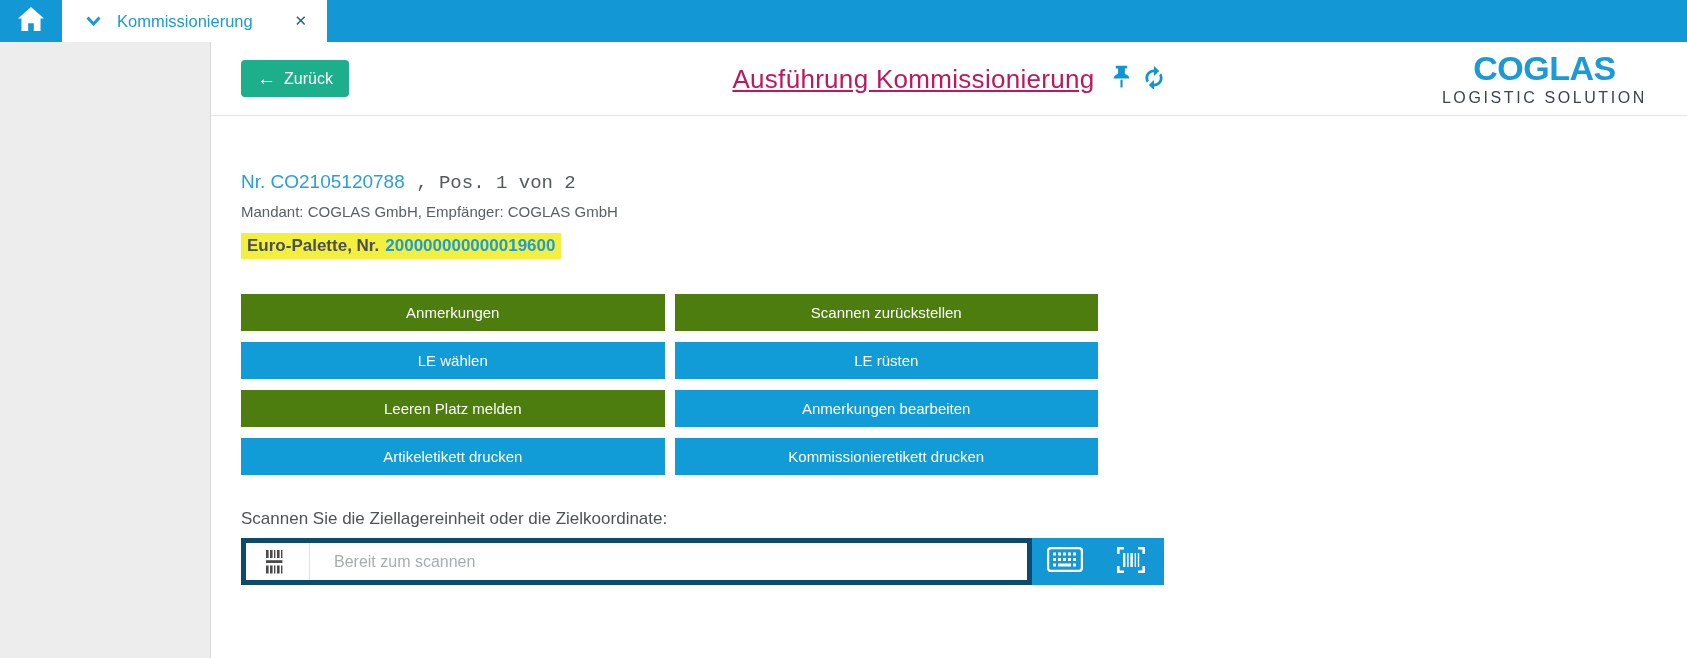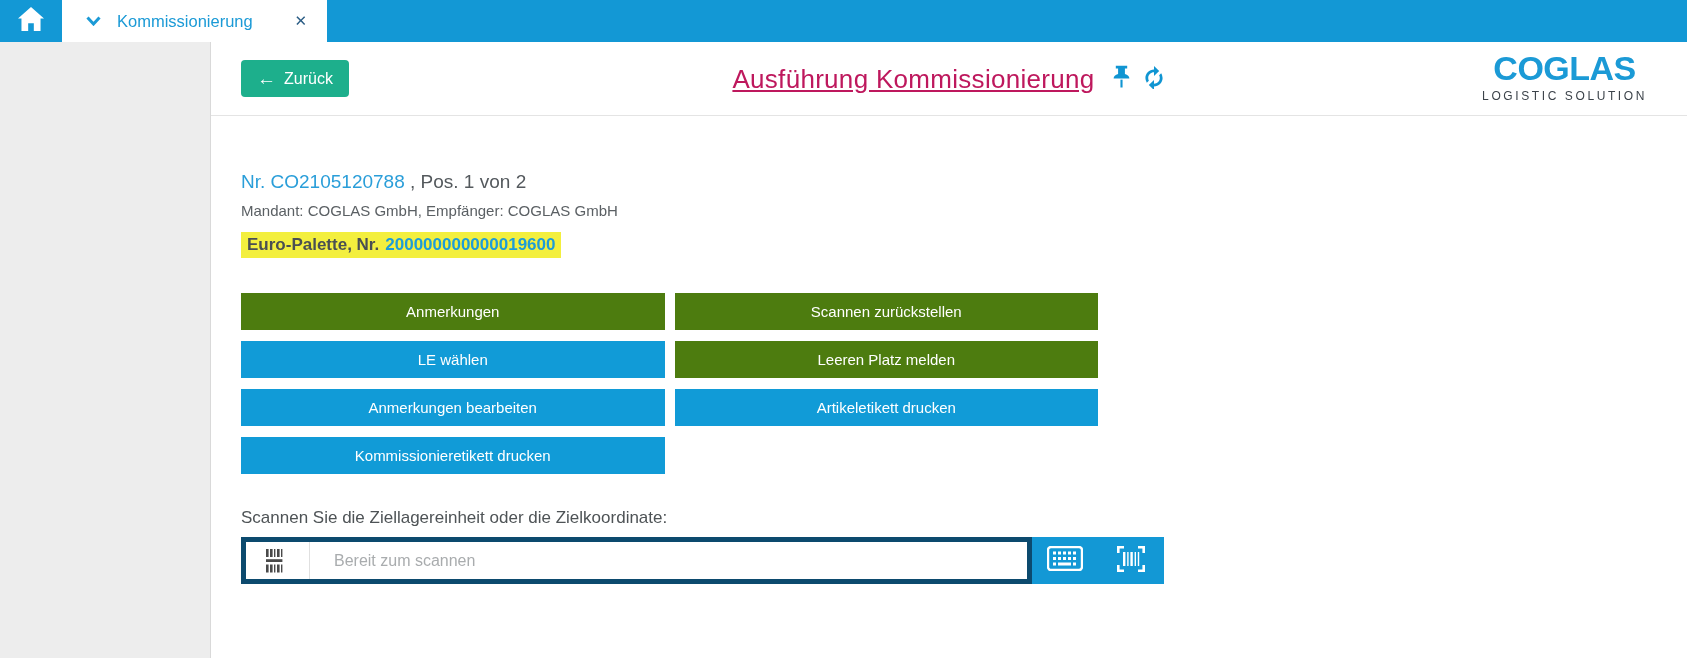--- a/index.html
+++ b/index.html
@@ -23,26 +23,26 @@
 
   .header { position:relative; height:74px; border-bottom:1px solid #e4e4e4; }
   .back-btn { position:absolute; left:30px; top:18px; height:37px; background:#1daf8c; color:#fff; border:none; border-radius:4px; padding:0 16px; font-size:16px; display:flex; align-items:center; gap:8px; cursor:pointer; font-family:inherit; }
   .back-arrow { font-size:19px; line-height:1; }
   .title-wrap { position:absolute; left:0; right:0; top:0; height:74px; display:flex; align-items:center; justify-content:center; gap:16px; pointer-events:none; }
   .page-title { font-size:26px; font-weight:300; color:#be185d; letter-spacing:0.3px;text-decoration:underline; }
   .title-icons { display:flex; align-items:center; gap:10px; pointer-events:auto; }
   .title-icons svg { cursor:pointer; }
   .logo { position:absolute; right:40px; top:9px; text-align:center; }
   .logo-main { color:#1b9ad6; font-size:34px; font-weight:bold; letter-spacing:-0.5px; line-height:1.05; }
-  .logo-sub { color:#3c434a; font-size:12px; letter-spacing:2.6px; margin-top:2px; }
+  .logo-sub { color:#3c434a; font-size:16px; letter-spacing:2.6px; margin-top:2px; }
 
   .content { padding:55px 0 0 30px; }
   .order-line1 { font-size:19px; }
   .order-number { color:#2a9ed9; }
-  .order-pos { color:#54595d; }
+  .order-pos { color:#54595d;font-family:Liberation Mono, monospace; }
   .order-line2 { margin-top:9px; font-size:15px; color:#5b6064; }
   .carrier { display:inline-block; margin-top:13px; background:#f3ef3e; padding:3px 6px; font-size:17px; font-weight:bold; }
   .carrier-label { color:#4a4f52; margin-right:6px; }
   .carrier-number { color:#1d9cd8; }
 
   .actions-grid { margin-top:35px; width:857px; display:grid; grid-template-columns:1fr 1fr; column-gap:10px; row-gap:11px; }
   .action-btn { height:37px; border:none; color:#fff; font-size:15px; cursor:pointer; font-family:inherit; }
   .action-btn.light { background:#4d7c0f; }
   .action-btn.dark { background:#119bd7; }
 
@@ -126,20 +126,21 @@
       <div class="order-line2">Mandant: COGLAS GmbH, Empfänger: COGLAS GmbH</div>
 
       <div class="carrier">
         <span class="carrier-label">Euro-Palette, Nr.</span><span class="carrier-number">200000000000019600</span>
       </div>
 
       <div class="actions-grid">
         <button class="action-btn light">Anmerkungen</button>
         <button class="action-btn light">Scannen zurückstellen</button>
         <button class="action-btn dark">LE wählen</button>
+        <button class="action-btn dark">LE rüsten</button>
         <button class="action-btn light">Leeren Platz melden</button>
         <button class="action-btn dark">Anmerkungen bearbeiten</button>
         <button class="action-btn dark">Artikeletikett drucken</button>
         <button class="action-btn dark">Kommissionieretikett drucken</button>
       </div>
 
       <div class="scan-label">Scannen Sie die Ziellagereinheit oder die Zielkoordinate:</div>
 
       <div class="scan-row">
         <div class="scan-box">

